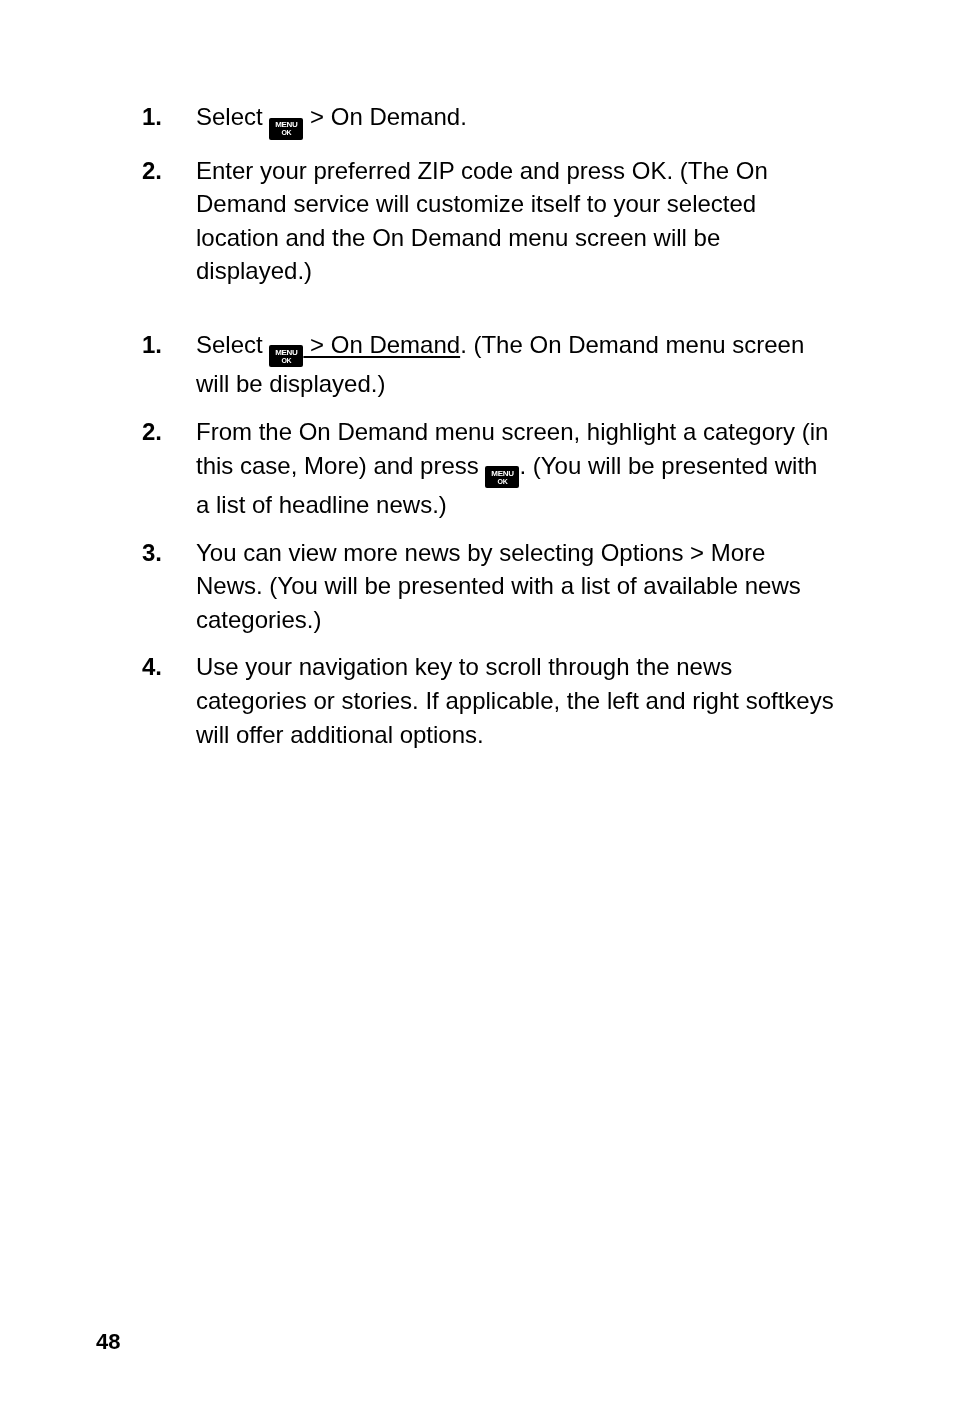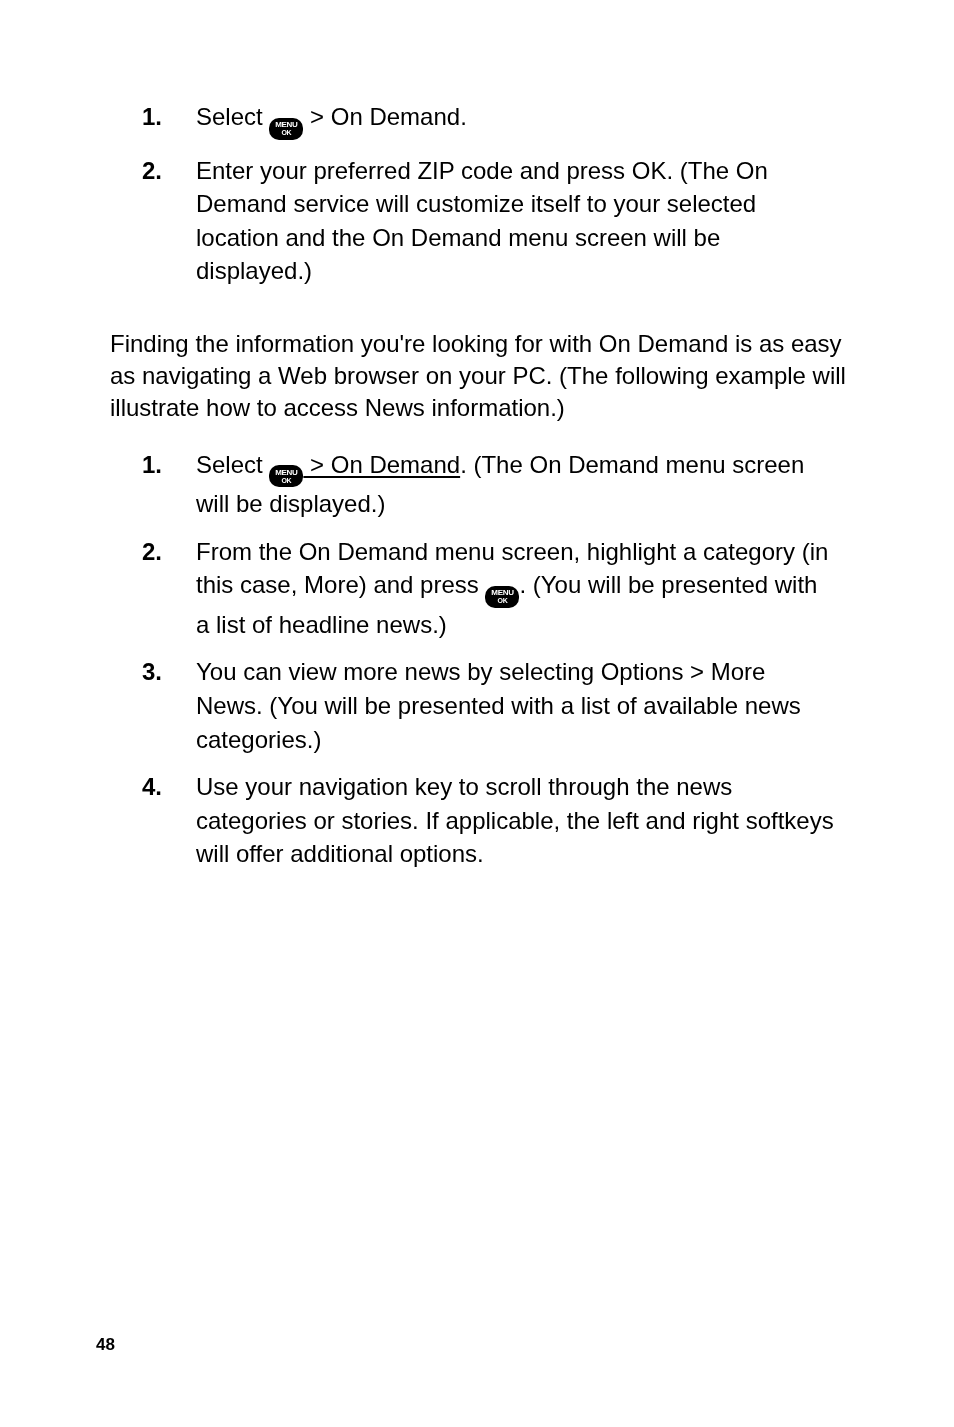--- a/index.html
+++ b/index.html
@@ -57,39 +57,39 @@
     font-size: 24px;
   }
   .menu-btn {
     display: inline-flex;
     align-items: center;
     justify-content: center;
     flex-direction: column;
     width: 34px;
     height: 22px;
     background: #000;
-    border-radius: 10px;
+    border-radius: 2px;
     vertical-align: -2px;
     color: #fff;
     font-size: 8px;
     font-weight: 700;
     line-height: 1;
     letter-spacing: -0.3px;
     padding: 1px 0;
     box-sizing: border-box;
   }
   .menu-btn .l1 { font-size: 8px; }
   .menu-btn .l2 { font-size: 7px; }
   .bold { font-weight: 400; }
   .u { text-decoration: underline; text-underline-offset: 3px; }
   .page-number {
     position: absolute;
     left: 96px;
     bottom: 72px;
-    font-size: 17px;
+    font-size: 22px;
     font-weight: 700;
   }
 </style>
 </head>
 <body>
 
 <div class="page">
 
 
 
@@ -99,21 +99,20 @@
           <span class="l1">MENU</span>
           <span class="l2">OK</span>
         </span><span class="bold"> &gt; On Demand</span><span>.</span>
     </li>
     <li>
       <span>Enter your preferred ZIP code and press </span><span class="bold">OK</span><span>. (The On Demand service will customize itself to your selected location and the On Demand menu screen will be displayed.)</span>
     </li>
   </ol>
 
 
-  <p class="bodytext">Finding the information you're looking for with On Demand is as easy as navigating a Web browser on your PC. (The following example will illustrate how to access News information.)</p>
 
 
   <ol class="steps">
     <li>
       <span>Select </span><span class="menu-btn">
           <span class="l1">MENU</span>
           <span class="l2">OK</span>
         </span><span class="bold u"> &gt; On Demand</span><span>. (The On Demand menu screen will be displayed.)</span>
     </li>
     <li>

